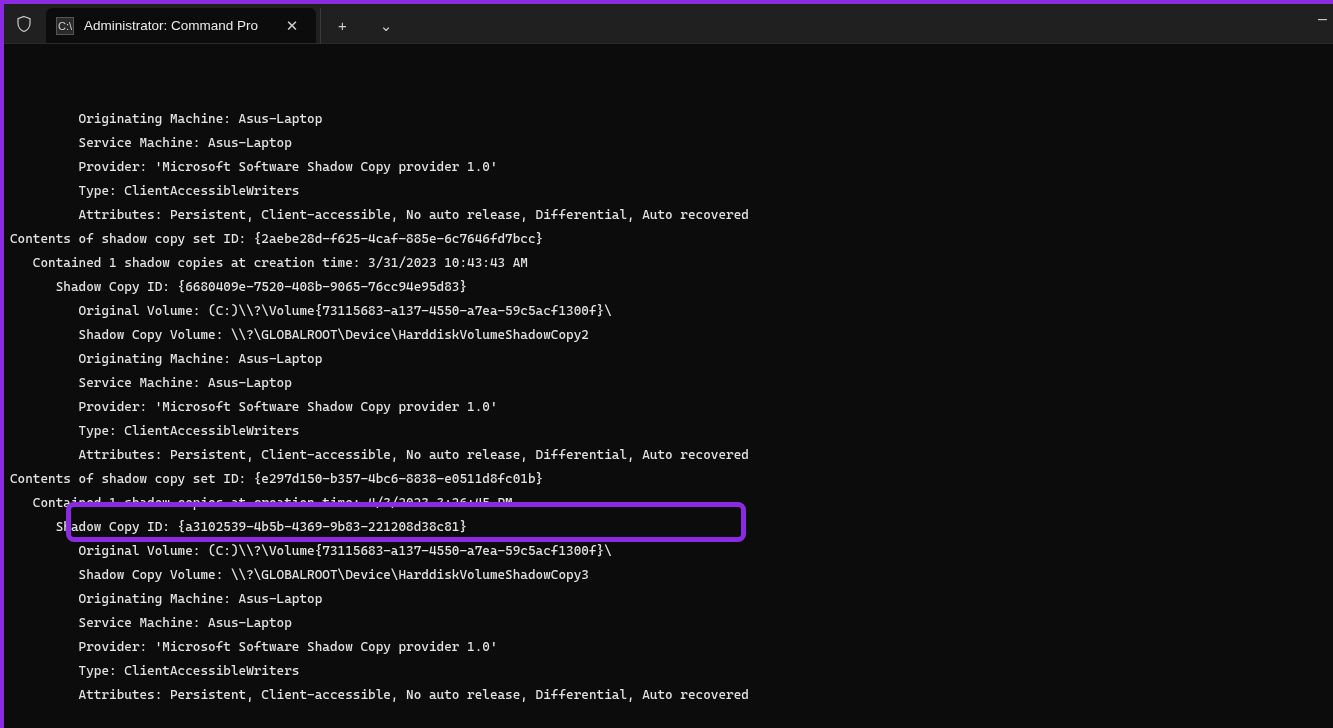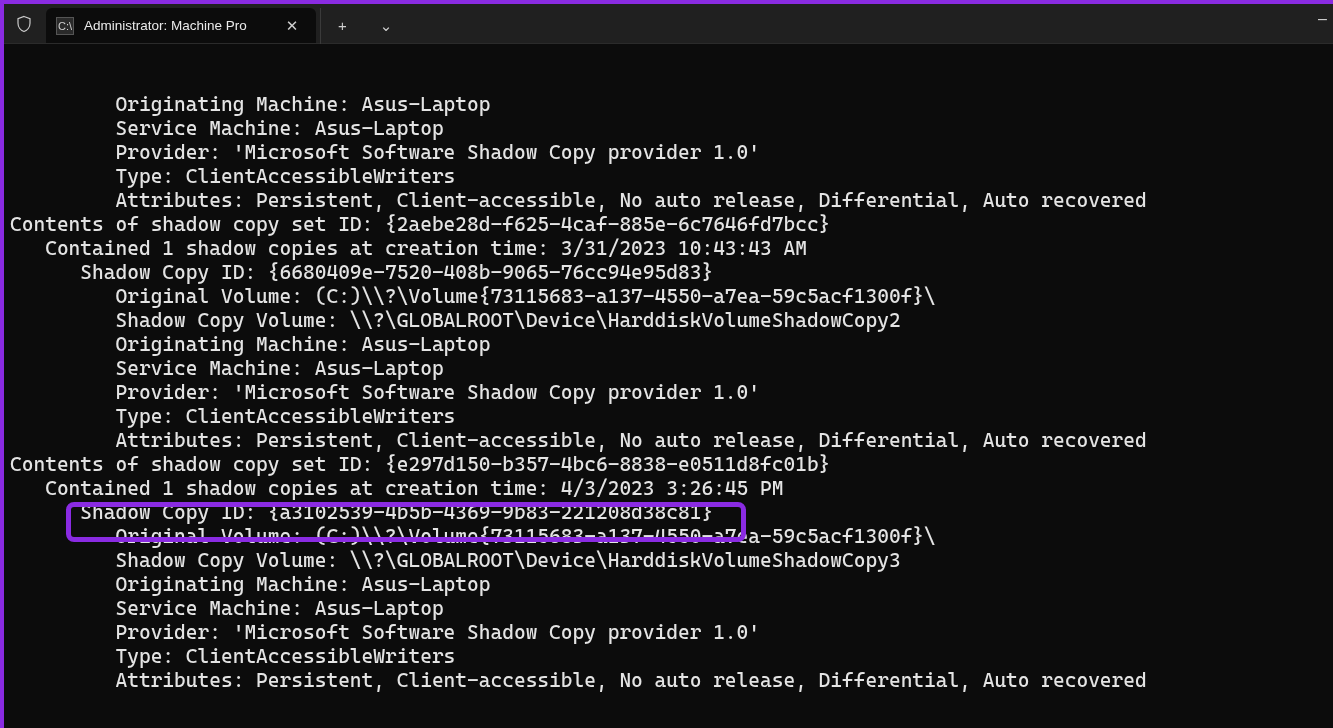--- a/index.html
+++ b/index.html
@@ -84,22 +84,22 @@
     justify-content: flex-end;
     padding: 6px 6px 0 0;
     color: #cfcfcf;
     font-family: "Segoe UI", sans-serif;
   }
   .terminal {
     position: relative;
     background: #0c0c0c;
     color: #e4e4e4;
     height: calc(728px - 40px - 4px);
-    padding: 0 4px 4px 6px;
-    font-size: 20px;
+    padding: 15px 4px 4px 6px;
+    font-size: 13px;
     line-height: 24px;
     white-space: pre;
     letter-spacing: 0px;
     font-weight: 500;
   }
   .highlight-box {
     position: absolute;
     border: 5px solid #8a2be2;
     border-radius: 8px;
     pointer-events: none;
@@ -109,21 +109,21 @@
 <body>
 
 <div class="titlebar">
   <div class="shield">
     <svg width="18" height="18" viewBox="0 0 24 24" fill="none" stroke="currentColor" stroke-width="1.6">
       <path d="M12 2 L20 5 V11 C20 16 16.5 20.5 12 22 C7.5 20.5 4 16 4 11 V5 Z"></path>
     </svg>
   </div>
   <div class="tab">
     <span class="cmd-icon">C:\</span>
-    <span class="tab-title">Administrator: Machine Pro</span>
+    <span class="tab-title">Administrator: Command Pro</span>
     <span class="close">✕</span>
   </div>
   <div class="tabbar-right">
     <div class="tb-btn sep">+</div>
     <div class="tb-btn">⌄</div>
   </div>
   <div class="minimize-zone">–</div>
 </div>
 
 <div class="terminal" id="terminal">

